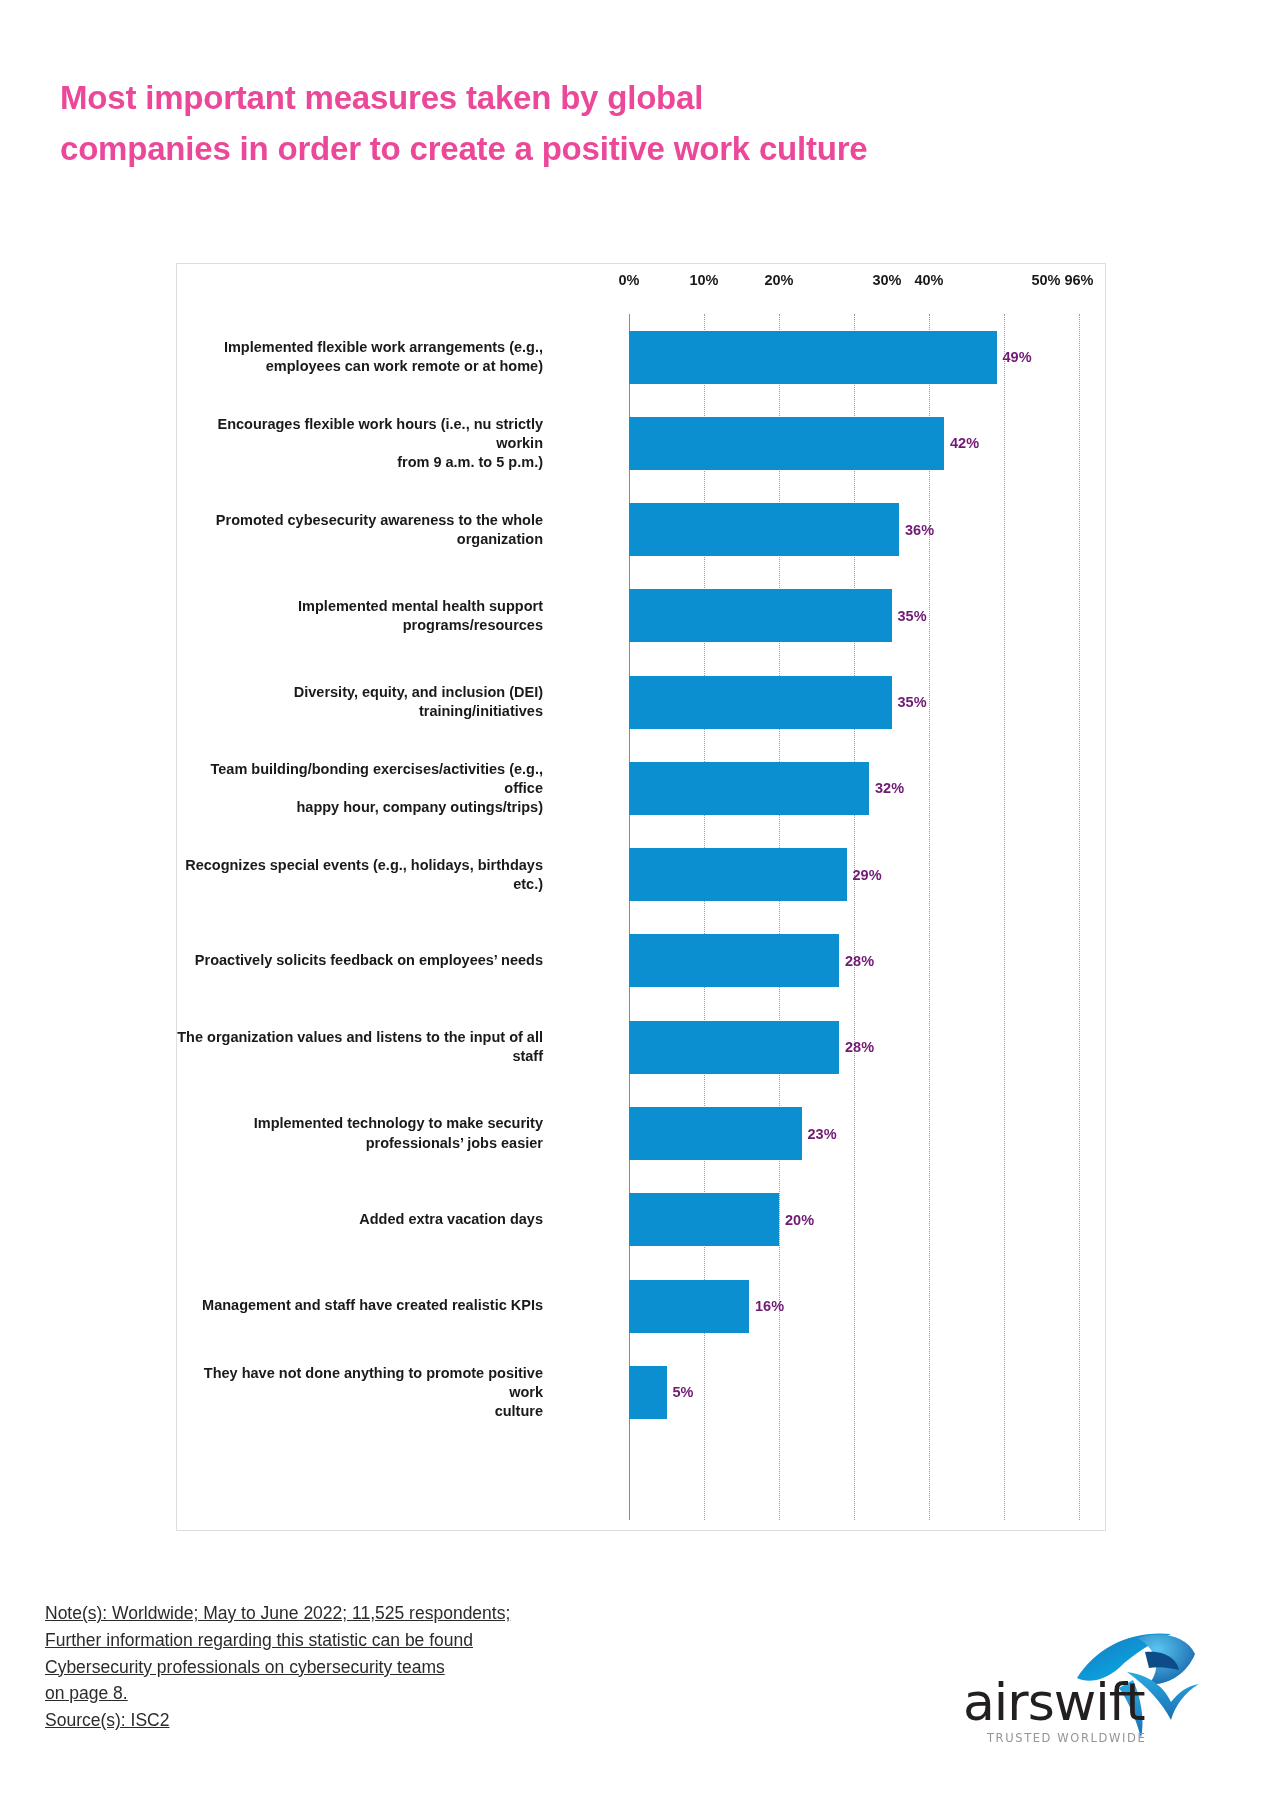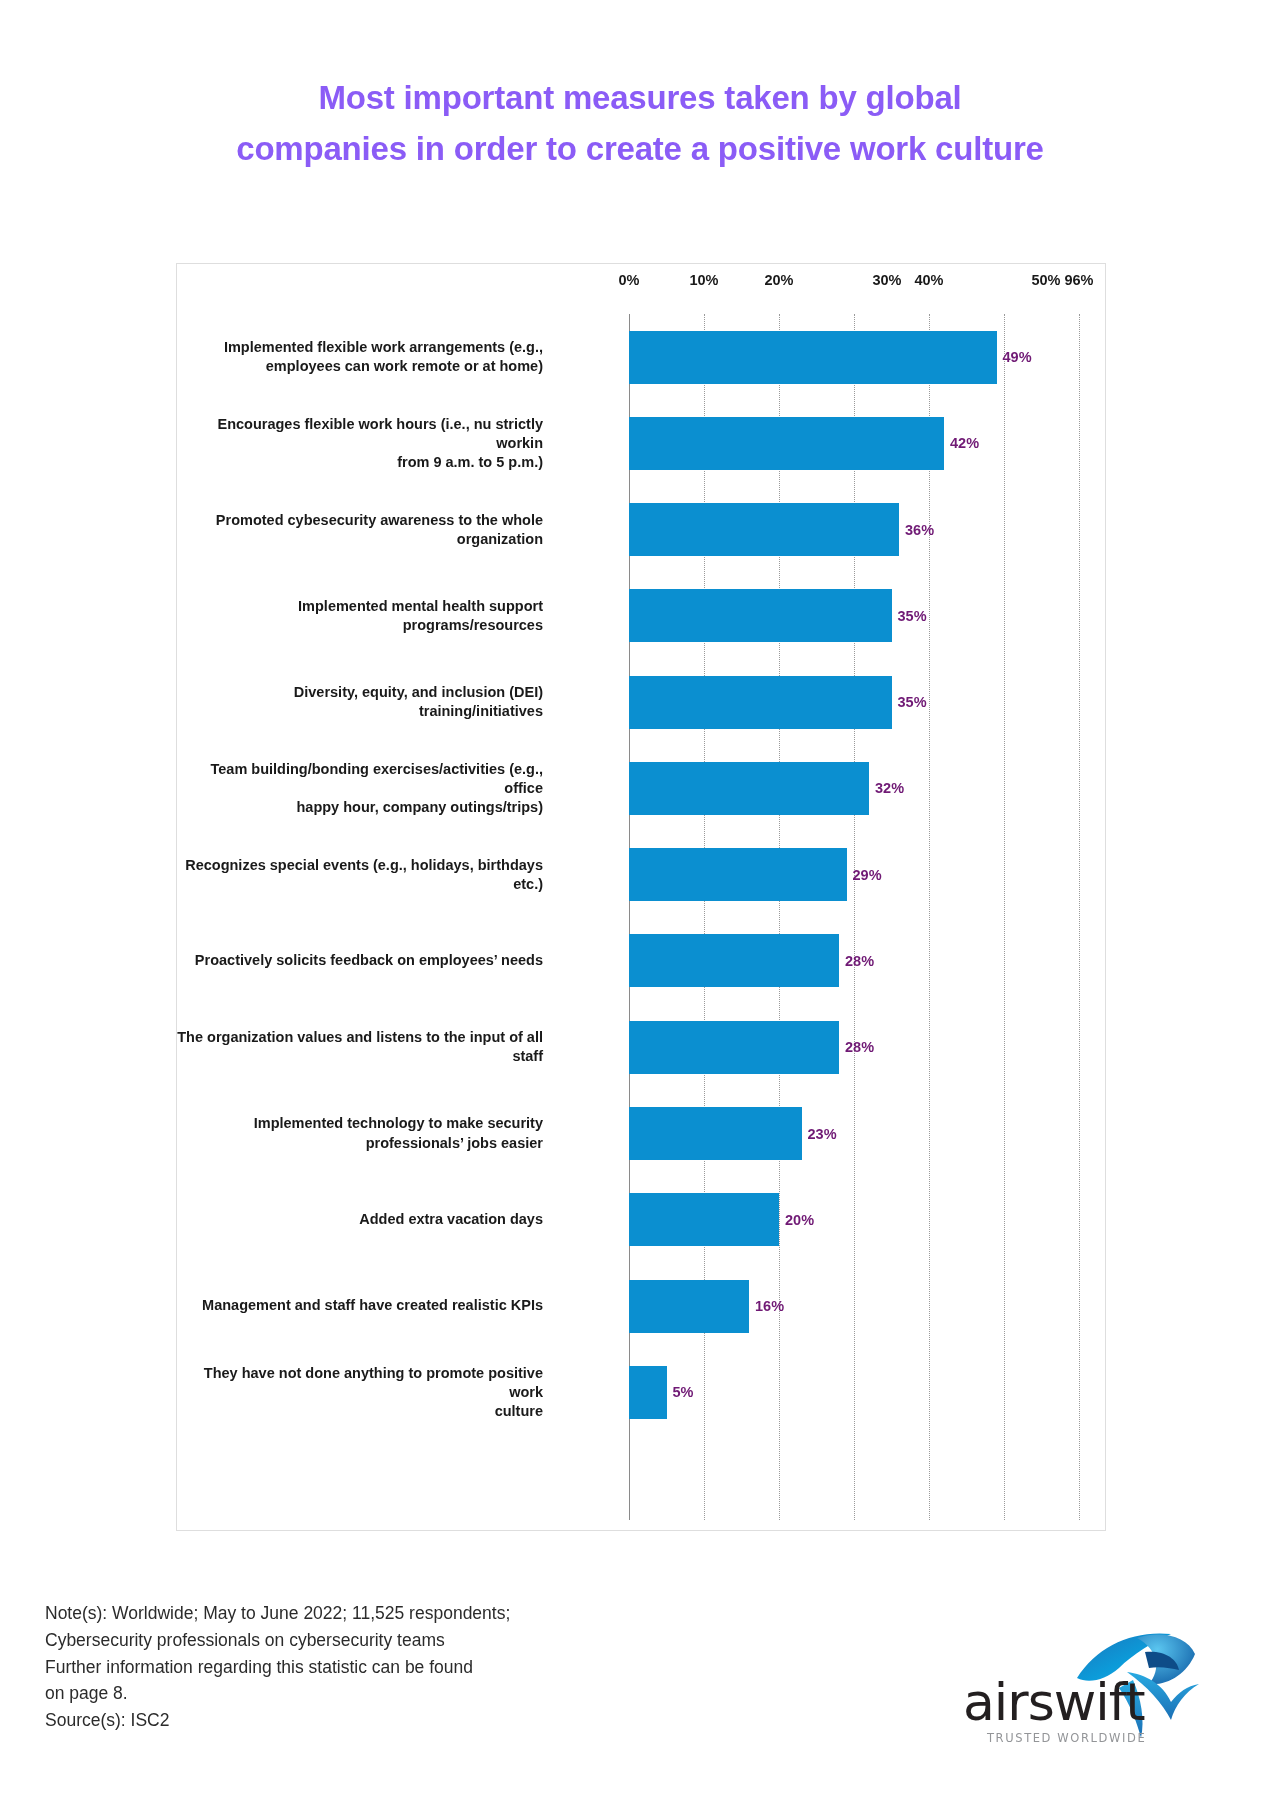--- a/index.html
+++ b/index.html
@@ -14,22 +14,22 @@
     position: relative;
     overflow: hidden;
   }
 
   
   .title {
     position: absolute;
     top: 72px;
     left: 60px;
     width: 1160px;
-    text-align: center;
-    color: #8b5cf6;
+    text-align: left;
+    color: #ec4899;
     font-size: 33px;
     font-weight: bold;
     line-height: 1.55;
     letter-spacing: -0.2px;
   }
   .title .line { display: block; }
 
   
   .chart-frame {
     position: absolute;
@@ -120,21 +120,21 @@
 
   
   .footer-notes {
     position: absolute;
     left: 45px;
     top: 1600px;
     font-size: 17.5px;
     color: #2b2b2b;
     line-height: 1.53;
   }
-  .footer-notes .line { display: block; white-space: pre; }
+  .footer-notes .line { display: block; white-space: pre; text-decoration: underline; }
 
   
   .logo {
     position: absolute;
     left: 955px;
     top: 1628px;
     width: 240px;
     height: 130px;
   }
   .logo-word {
@@ -286,22 +286,22 @@
           <div class="bar" style="width: 37.5px; background: rgb(11, 143, 208);"></div>
           <span class="bar-value">5%</span>
         </div>
       </div>
     </div>
 
 </div>
 
 <div class="footer-notes">
   <span class="line">Note(s): Worldwide; May to June 2022; 11,525 respondents;</span>
+  <span class="line">Further information regarding this statistic can be found</span>
   <span class="line">Cybersecurity professionals on cybersecurity teams</span>
-  <span class="line">Further information regarding this statistic can be found</span>
   <span class="line">on page 8.</span>
   <span class="line">Source(s): ISC2</span>
 </div>
 
 <div class="logo">
   <svg class="logo-bird" viewBox="0 0 125 115">
     <defs>
       <linearGradient id="g1" x1="0" y1="0" x2="1" y2="1">
         <stop offset="0%" stop-color="#1B75BB"></stop>
         <stop offset="55%" stop-color="#0C9BD9"></stop>

